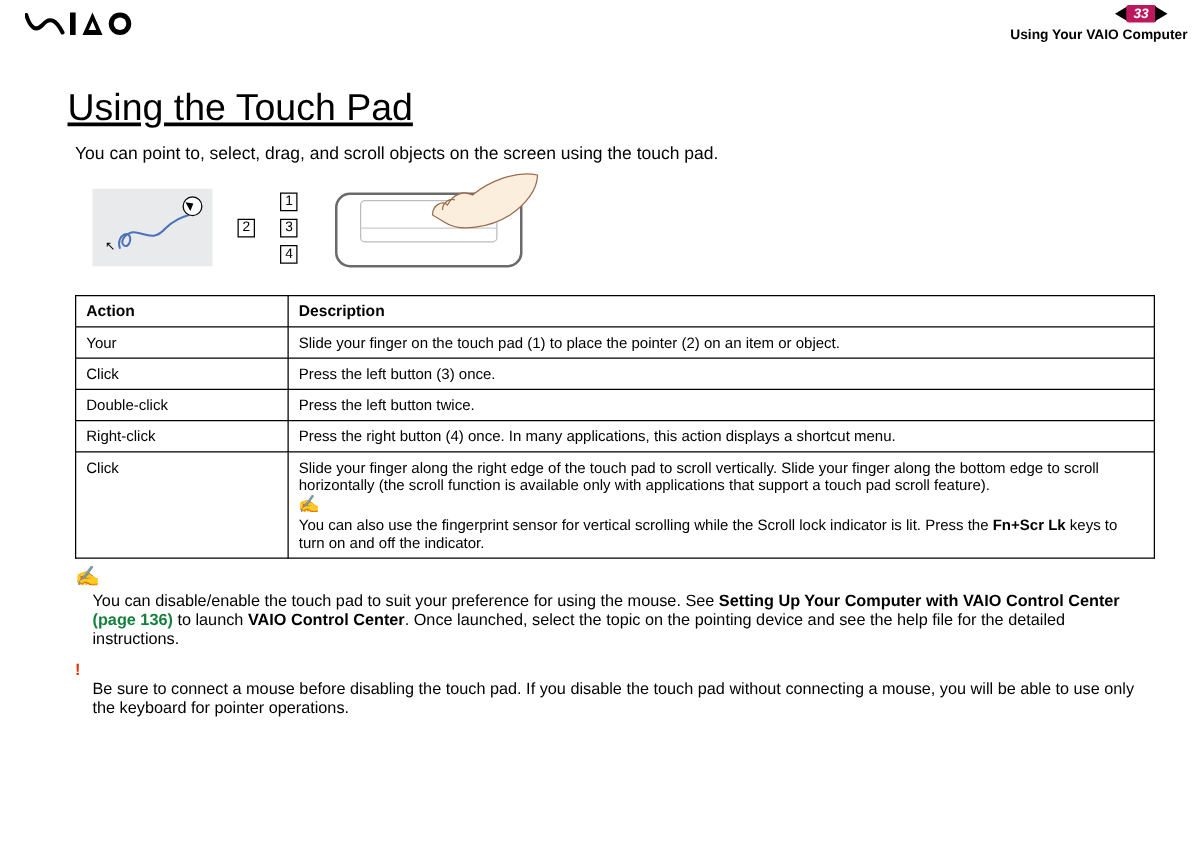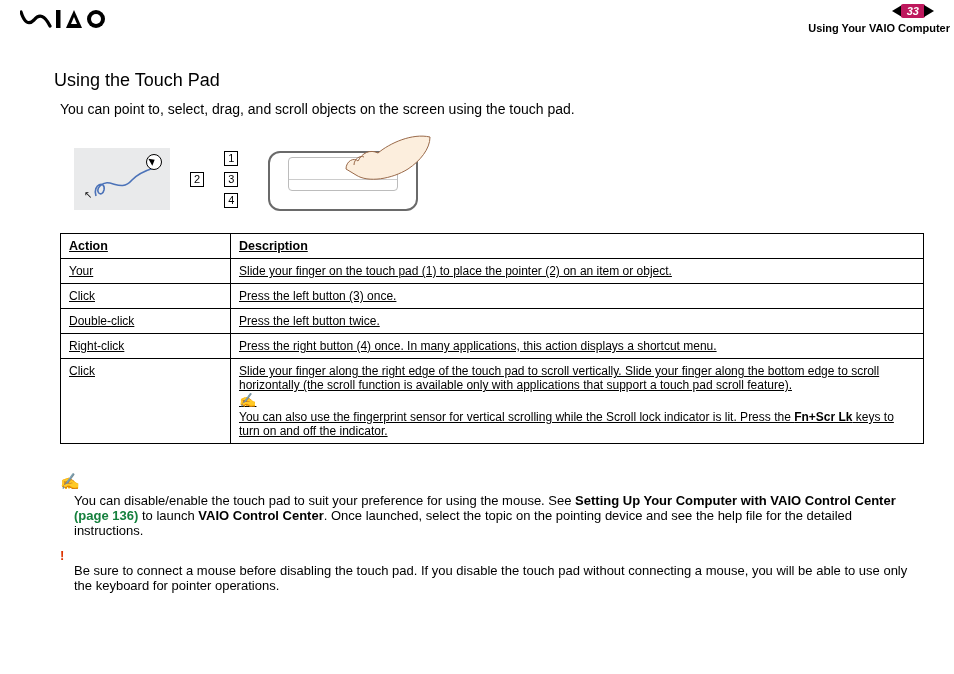--- a/index.html
+++ b/index.html
@@ -52,28 +52,29 @@
     position: absolute;
     right: 4px;
     top: 22px;
     font-size: 11px;
     font-weight: bold;
   }
   .content {
     padding: 20px 30px 0 60px;
   }
   h1 {
-    font-size: 18px;
+    font-size: 30px;
     font-weight: normal;
     margin-bottom: 10px;
     margin-left: -6px;
+    text-decoration: underline;
   }
   .intro {
     font-size: 14px;
-    margin-bottom: 24px;
+    margin-bottom: 14px;
   }
   .figures {
     display: flex;
     align-items: center;
     gap: 20px;
     margin-bottom: 16px;
     margin-left: 14px;
   }
   .fig1 {
     width: 96px; height: 62px;
@@ -124,22 +125,21 @@
     content:"";position:absolute;left:0;right:0;bottom:10px;border-top:1px solid #ccc;
   }
   .fig2 .hand {
     position:absolute; right:-4px; top:-6px; width:120px; height:56px;
   }
 
   table.actions {
     width: 100%;
     border-collapse: collapse;
     font-size: 12px;
-    margin-bottom: 28px;
-    text-decoration: underline;
+    margin-bottom: 4px;
   }
   table.actions th, table.actions td {
     border: 1px solid #000;
     padding: 5px 8px;
     text-align: left;
     vertical-align: top;
   }
   table.actions th {
     font-weight: bold;
     font-size: 12.5px;

